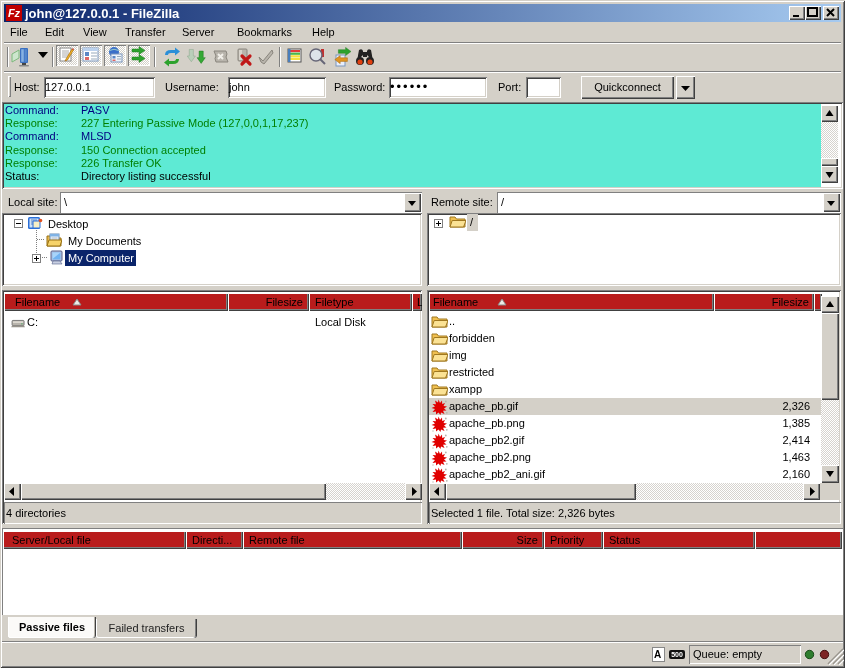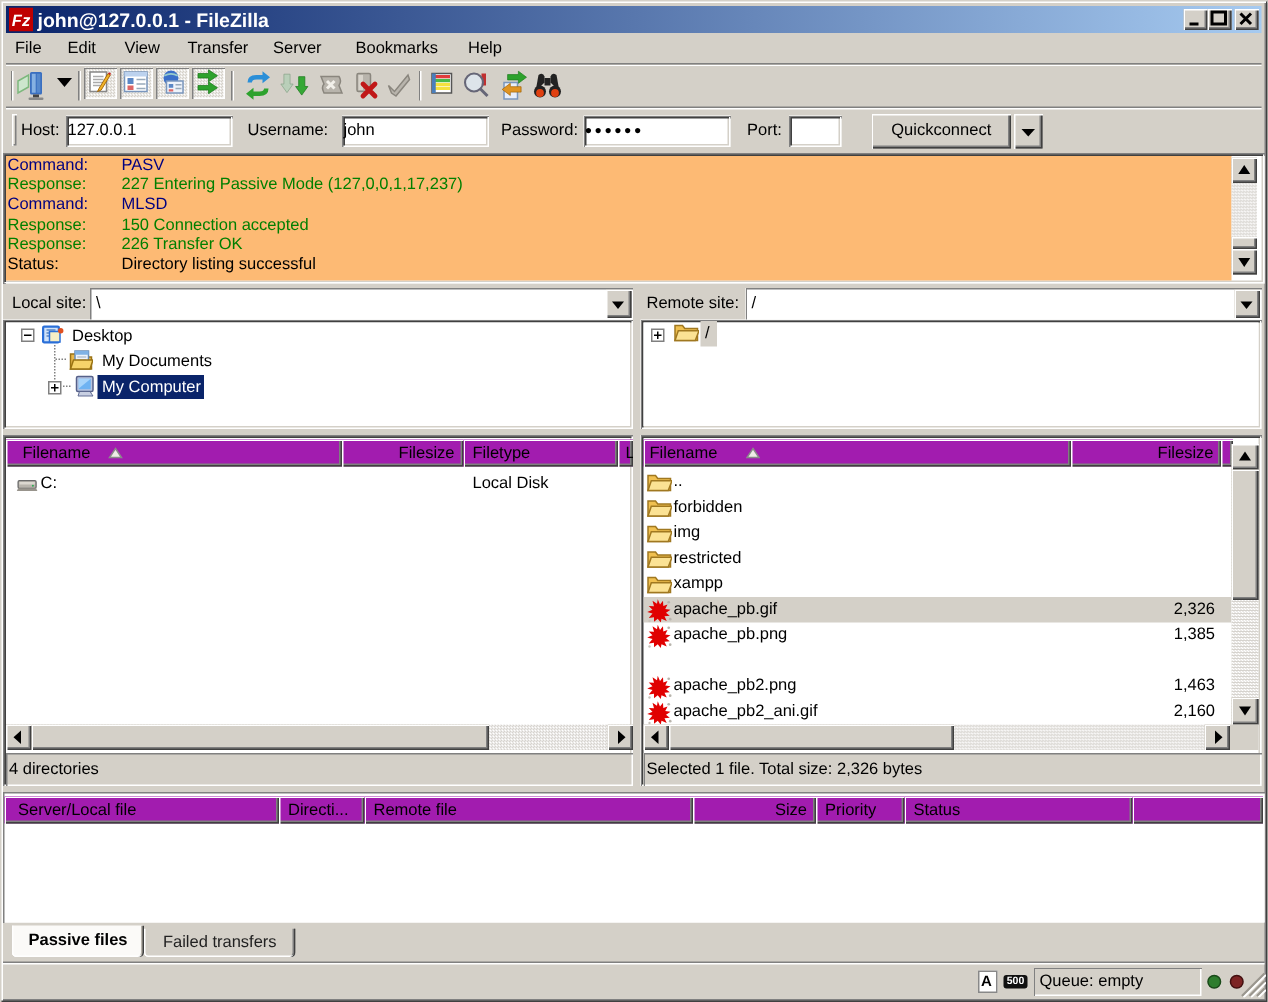--- a/index.html
+++ b/index.html
@@ -22,21 +22,21 @@
 }
 .sunken1 {
   box-shadow: inset 1px 1px 0 #808080, inset -1px -1px 0 #ffffff;
 }
 .btn3d {
   background:#d4d0c8;
   box-shadow: inset 1px 1px 0 #ffffff, inset -1px -1px 0 #404040,
               inset -2px -2px 0 #808080;
 }
 .white { background:#fff; }
-.hdrbtn { background:#a21caf;
+.hdrbtn { background:#b91c1c;
   box-shadow: inset 1px 1px 0 #ffffff, inset -1px -1px 0 #404040, inset -2px -2px 0 #808080;
   padding-top:3px; white-space:nowrap; overflow:hidden; }
 .arr svg { display:block; }
 .dither { background-image: conic-gradient(#fff 0 25%, #d6d3ce 0 50%, #fff 0 75%, #d6d3ce 0); background-size:2px 2px; }
 .pm svg { display:block; }
 .row { position:absolute; left:0; width:100%; height:17px; white-space:nowrap; }
 .row .nm { position:absolute; left:20px; top:2px; }
 .row .sz { position:absolute; right:11px; top:2px; }
 .row svg.ic { position:absolute; left:2px; top:1px; }
 </style>
@@ -199,21 +199,21 @@
     </div>
   <span class="abs" style="left:494px;top:9px;">Port:</span>
   <div class="abs sunken white" style="left:522px;top:5px;width:35px;height:21px;"></div>
   <div class="abs btn3d" style="left:577px;top:4px;width:93px;height:23px;text-align:center;padding-top:5px;">Quickconnect</div>
   <div class="abs btn3d" style="left:672px;top:4px;width:19px;height:23px;"><svg width="19" height="23">
         <path d="M5 10 L14 10 L9.5 15 Z" fill="#000"></path>
       </svg></div>
 </div>
 
 <div class="abs sunken white" style="left:2px;top:102px;width:841px;height:87px;"></div>
-<div class="abs" style="left:4px;top:104px;width:817px;height:83px;background:#fdba74;line-height:13.2px;overflow:hidden;">
+<div class="abs" style="left:4px;top:104px;width:817px;height:83px;background:#5eead4;line-height:13.2px;overflow:hidden;">
   <div><span style="display:inline-block;width:77px;color:#000080;padding-left:1px;">Command:</span><span style="color:#000080;">PASV</span></div>
   <div><span style="display:inline-block;width:77px;color:#007f00;padding-left:1px;">Response:</span><span style="color:#007f00;">227 Entering Passive Mode (127,0,0,1,17,237)</span></div>
   <div><span style="display:inline-block;width:77px;color:#000080;padding-left:1px;">Command:</span><span style="color:#000080;">MLSD</span></div>
   <div><span style="display:inline-block;width:77px;color:#007f00;padding-left:1px;">Response:</span><span style="color:#007f00;">150 Connection accepted</span></div>
   <div><span style="display:inline-block;width:77px;color:#007f00;padding-left:1px;">Response:</span><span style="color:#007f00;">226 Transfer OK</span></div>
   <div><span style="display:inline-block;width:77px;color:#000;padding-left:1px;">Status:</span><span>Directory listing successful</span></div>
 </div>
 
 <div class="abs dither" style="left:821px;top:105px;width:17px;height:78px;">
   <div class="abs btn3d arr" style="left:0;top:0;width:17px;height:17px;">
@@ -405,20 +405,27 @@
         </svg>
         <span class="nm">apache_pb.gif</span>
         <span class="sz">2,326</span>
       </div>
     <div class="row" style="top:102px;padding-left:19px;">
         <svg class="ic" width="17" height="16" viewBox="0 0 17 16">
           <use href="#feath"></use>
         </svg>
         <span class="nm">apache_pb.png</span>
         <span class="sz">1,385</span>
+      </div>
+    <div class="row" style="top:119px;">
+        <svg class="ic" width="17" height="16" viewBox="0 0 17 16">
+          <use href="#feath"></use>
+        </svg>
+        <span class="nm">apache_pb2.gif</span>
+        <span class="sz">2,414</span>
       </div>
     <div class="row" style="top:136px;">
         <svg class="ic" width="17" height="16" viewBox="0 0 17 16">
           <use href="#feath"></use>
         </svg>
         <span class="nm">apache_pb2.png</span>
         <span class="sz">1,463</span>
       </div>
     <div class="row" style="top:153px;">
         <svg class="ic" width="17" height="16" viewBox="0 0 17 16">

